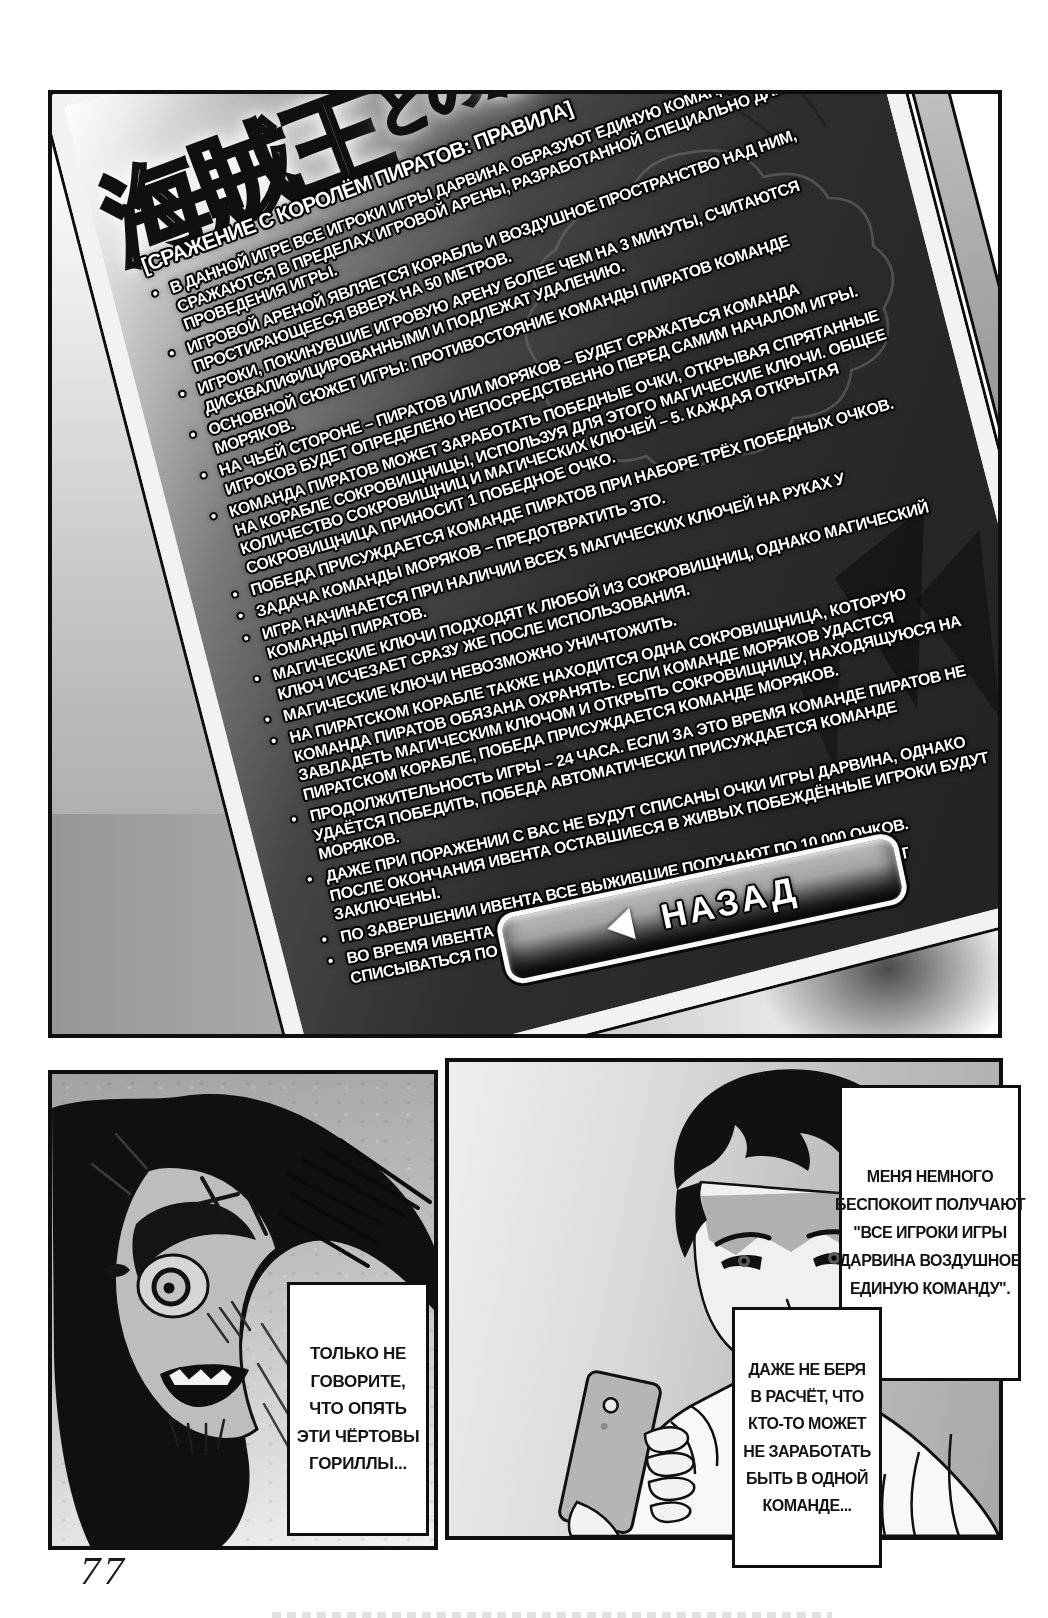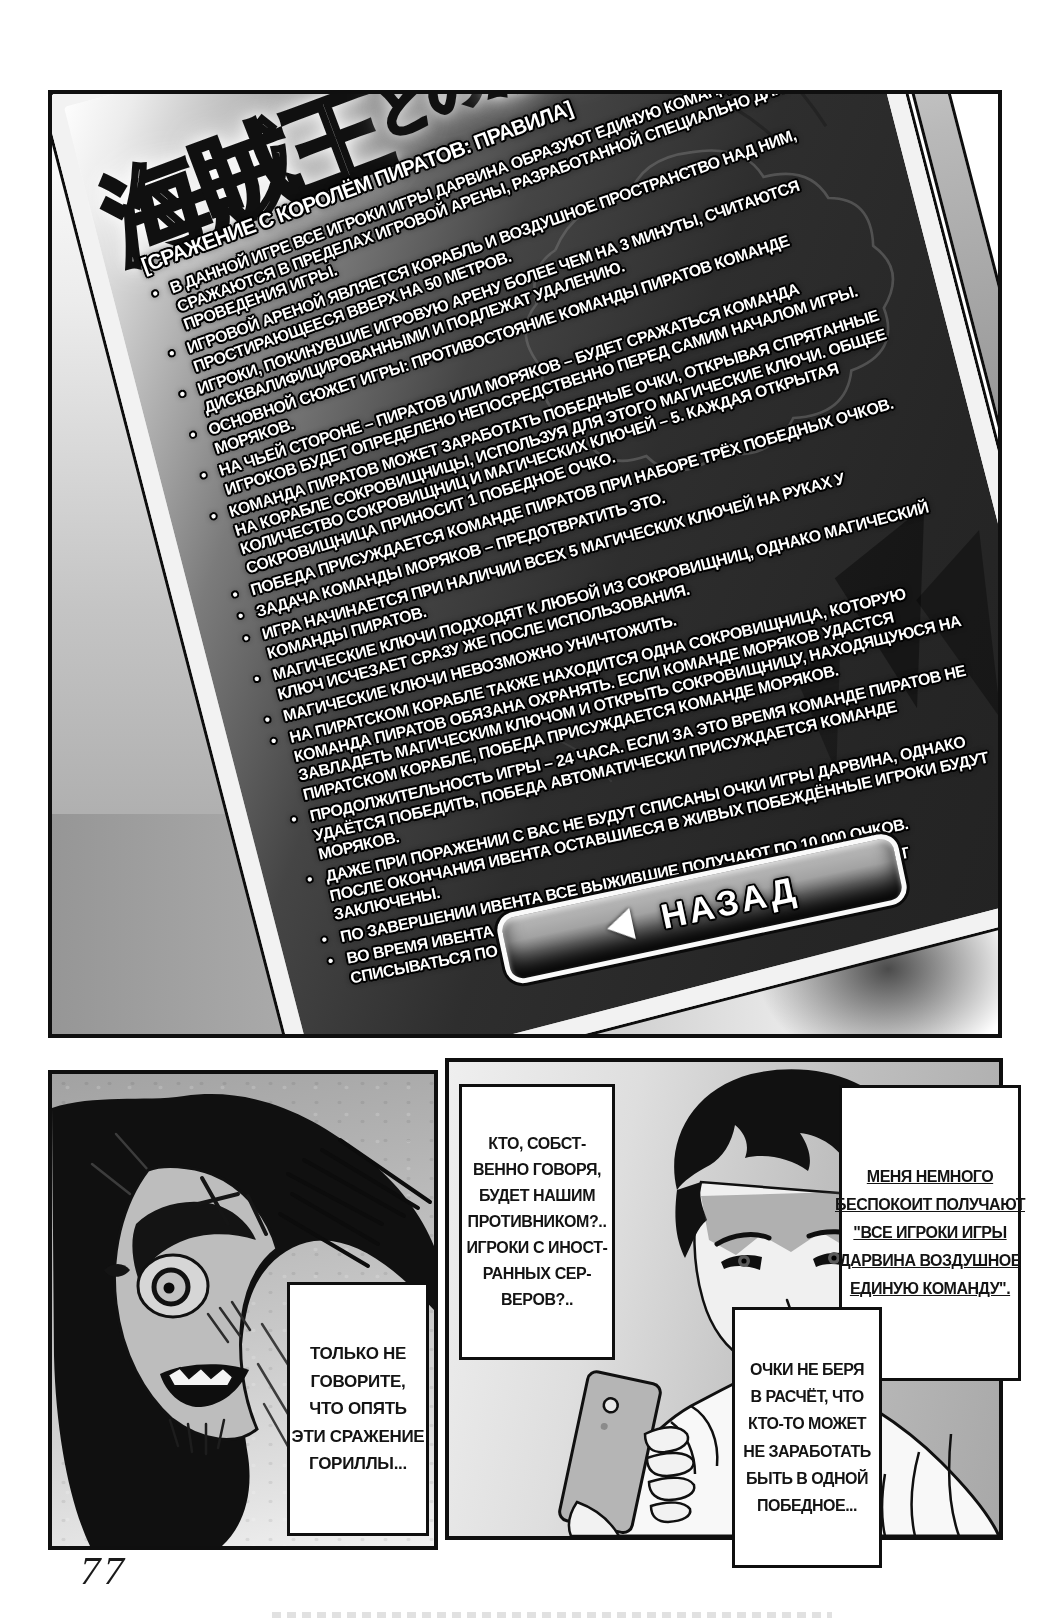--- a/index.html
+++ b/index.html
@@ -68,21 +68,21 @@
     display:flex;flex-direction:column;align-items:center;justify-content:center;
     text-align:center;font-weight:bold;color:#141414;}
   .speech div{white-space:nowrap;}
   .speech-gorilla{left:235px;top:208px;width:136px;height:248px;font-size:17px;line-height:1.62;letter-spacing:-0.3px;}
 
   .panel-man{position:absolute;left:445px;top:1058px;width:550px;height:474px;
     border:4px solid #0f0f0f;overflow:visible;
     background:linear-gradient(102deg,#efefef 0%,#dedede 30%,#bfbfbf 62%,#a8a8a8 100%);}
   .man-svg{position:absolute;inset:0;}
   .speech-kto{left:10px;top:22px;width:150px;height:270px;font-size:16px;line-height:1.62;letter-spacing:-0.4px;}
-  .speech-menya{left:390px;top:23px;width:176px;height:290px;font-size:16px;line-height:1.74;letter-spacing:-0.5px;border-width:3.5px;text-decoration:underline;}
+  .speech-menya{left:390px;top:23px;width:176px;height:290px;font-size:16px;line-height:1.74;letter-spacing:-0.5px;border-width:3.5px;}
   .speech-dazhe{left:283px;top:245px;width:144px;height:255px;font-size:16px;line-height:1.7;letter-spacing:-0.5px;border-width:3.5px;}
 
   .page-number{position:absolute;left:80px;top:1546px;font-family:"Liberation Serif",serif;
     font-style:italic;font-weight:normal;font-size:41px;letter-spacing:3px;color:#1a1a1a;}
 
   .credit-strip{position:absolute;left:272px;bottom:0;width:560px;height:6px;opacity:.75;
     background:repeating-linear-gradient(90deg,#d7d7d7 0 9px,transparent 9px 15px);}
 </style>
 </head>
 <body>
@@ -179,21 +179,21 @@
         <path d="M118,346 L126,372"></path>
           <path d="M136,350 L140,378"></path>
           <path d="M154,350 L154,380"></path>
           <path d="M172,346 L166,374"></path>
       </g>
     </svg>
     <div class="speech speech-gorilla">
         <div>ТОЛЬКО НЕ</div>
         <div>ГОВОРИТЕ,</div>
         <div>ЧТО ОПЯТЬ</div>
-        <div>ЭТИ СРАЖЕНИЕ</div>
+        <div>ЭТИ ЧЁРТОВЫ</div>
         <div>ГОРИЛЛЫ...</div>
       </div>
   </div>
 
   <div class="panel-man">
     <svg class="man-svg" viewBox="0 0 550 474">
 
       <path d="M140,474 C165,415 200,368 242,344 C272,328 292,318 302,313 L362,316 C402,330 452,360 492,400 C517,425 540,452 550,474 Z" fill="#f8f8f8" stroke="#101010" stroke-width="3"></path>
       <path d="M285,320 L377,324 L362,420 L372,474 L298,474 L288,400 Z" fill="#181818"></path>
       <path d="M242,344 C262,356 270,380 268,404 M222,360 C238,372 246,392 246,412" fill="none" stroke="#101010" stroke-width="2.5"></path>
@@ -229,41 +229,32 @@
         <circle cx="150" cy="366" r="3.5" fill="#8b8b8b"></circle>
       </g>
       <g fill="#f2f2f2" stroke="#101010" stroke-width="2.5" stroke-linecap="round">
         <path d="M196,372 C216,362 232,364 238,372 C242,380 234,388 216,390 C204,391 196,386 196,372 Z"></path>
         <path d="M198,396 C220,388 238,390 244,398 C247,406 238,413 218,414 C206,414 198,409 198,396 Z"></path>
         <path d="M200,420 C222,413 240,415 245,423 C247,431 238,437 220,438 C208,438 200,432 200,420 Z"></path>
         <path d="M202,444 C220,438 236,440 241,447 C243,454 234,459 219,460 C209,460 202,455 202,444 Z"></path>
         <path d="M128,440 C120,452 118,464 122,474 L170,474 C162,460 150,448 128,440 Z"></path>
       </g>
     </svg>
-    <div class="speech speech-kto">
-        <div>КТО, СОБСТ-</div>
-        <div>ВЕННО ГОВОРЯ,</div>
-        <div>БУДЕТ НАШИМ</div>
-        <div>ПРОТИВНИКОМ?..</div>
-        <div>ИГРОКИ С ИНОСТ-</div>
-        <div>РАННЫХ СЕР-</div>
-        <div>ВЕРОВ?..</div>
-      </div>
     <div class="speech speech-menya">
         <div>МЕНЯ НЕМНОГО</div>
         <div>БЕСПОКОИТ ПОЛУЧАЮТ</div>
         <div>"ВСЕ ИГРОКИ ИГРЫ</div>
         <div>ДАРВИНА ВОЗДУШНОЕ</div>
         <div>ЕДИНУЮ КОМАНДУ".</div>
       </div>
     <div class="speech speech-dazhe">
-        <div>ОЧКИ НЕ БЕРЯ</div>
+        <div>ДАЖЕ НЕ БЕРЯ</div>
         <div>В РАСЧЁТ, ЧТО</div>
         <div>КТО-ТО МОЖЕТ</div>
         <div>НЕ ЗАРАБОТАТЬ</div>
         <div>БЫТЬ В ОДНОЙ</div>
-        <div>ПОБЕДНОЕ...</div>
+        <div>КОМАНДЕ...</div>
       </div>
   </div>
 
   <div class="page-number">77</div>
   <div class="credit-strip"></div>
 </div>
 
 </body></html>

